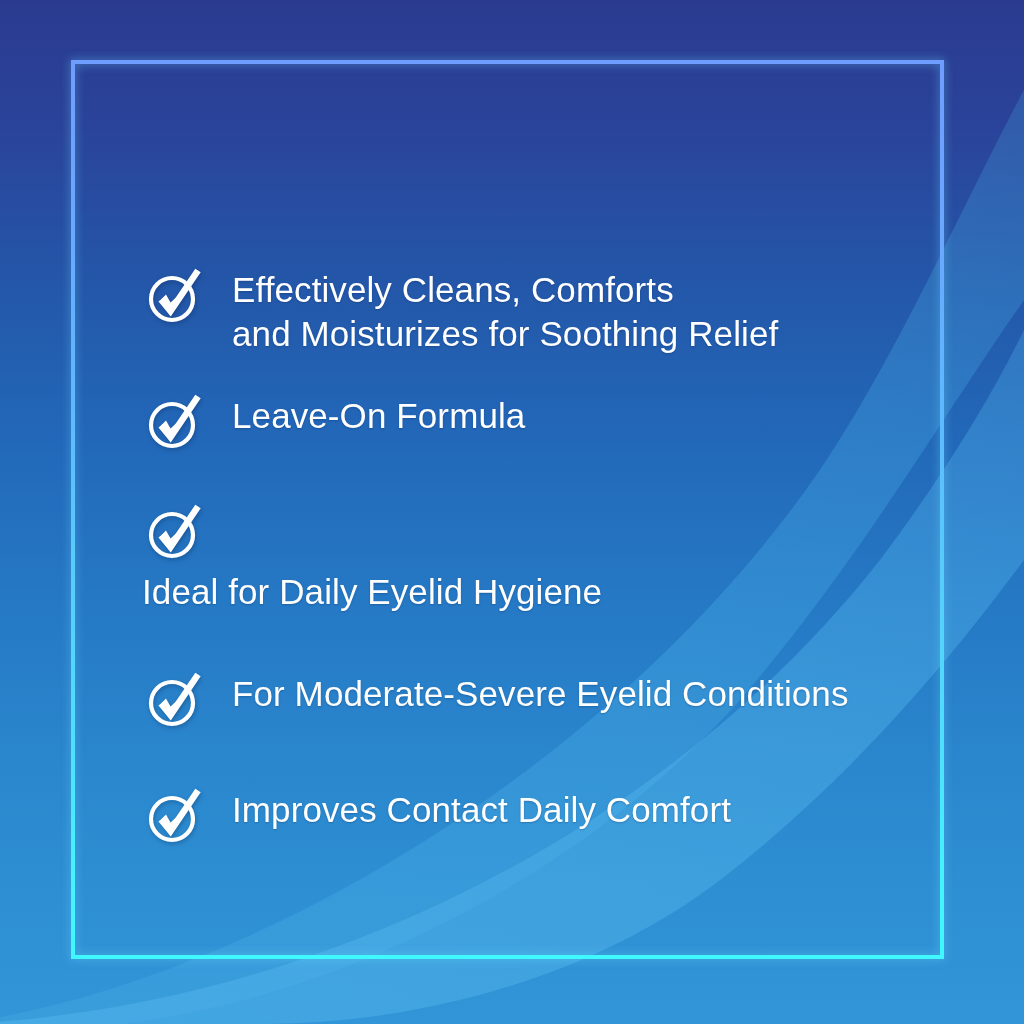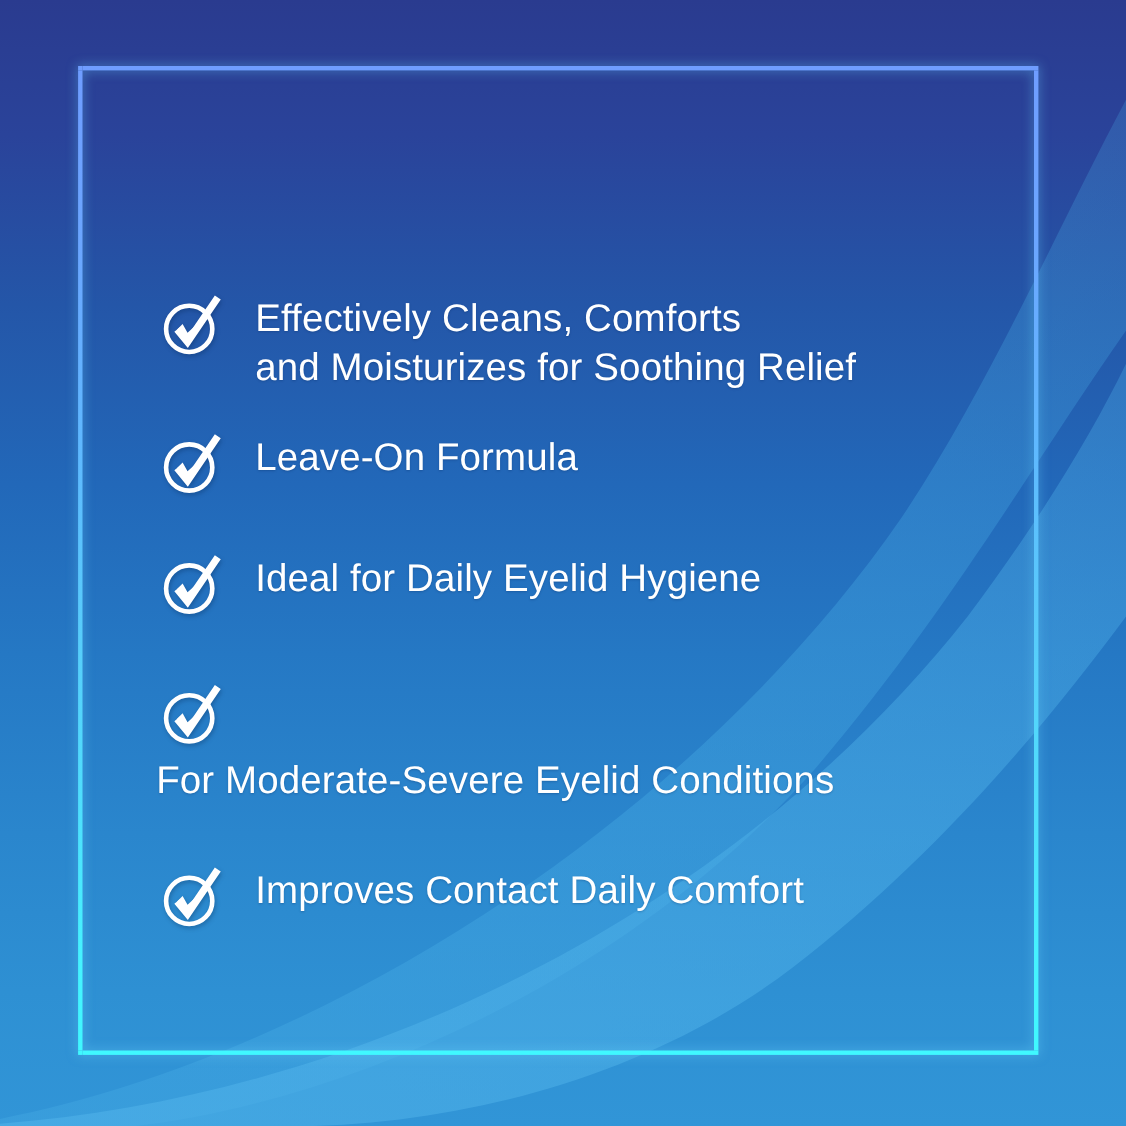--- a/index.html
+++ b/index.html
@@ -94,22 +94,22 @@
     letter-spacing: 0.1px;
     font-weight: 400;
     padding-top: 6px;
     text-shadow: 0 1px 2px rgba(0, 35, 85, 0.28);
     white-space: pre-line;
   }
 
   
   .row-0 { margin-bottom: 32px; }
   .row-1 { margin-bottom: 44px; }
-  .row-2 { margin-bottom: 52px; }
-  .row-3 { margin-bottom: 50px; flex-direction: column; }
+  .row-2 { margin-bottom: 52px; flex-direction: column; }
+  .row-3 { margin-bottom: 50px; }
 </style>
 </head>
 <body>
 
 <div class="canvas">
 
   <div class="swoosh-layer">
     <svg viewBox="0 0 1024 1024" xmlns="http://www.w3.org/2000/svg" aria-hidden="true">
       <defs>
         <linearGradient id="bandA" x1="0" y1="1" x2="1" y2="0">

